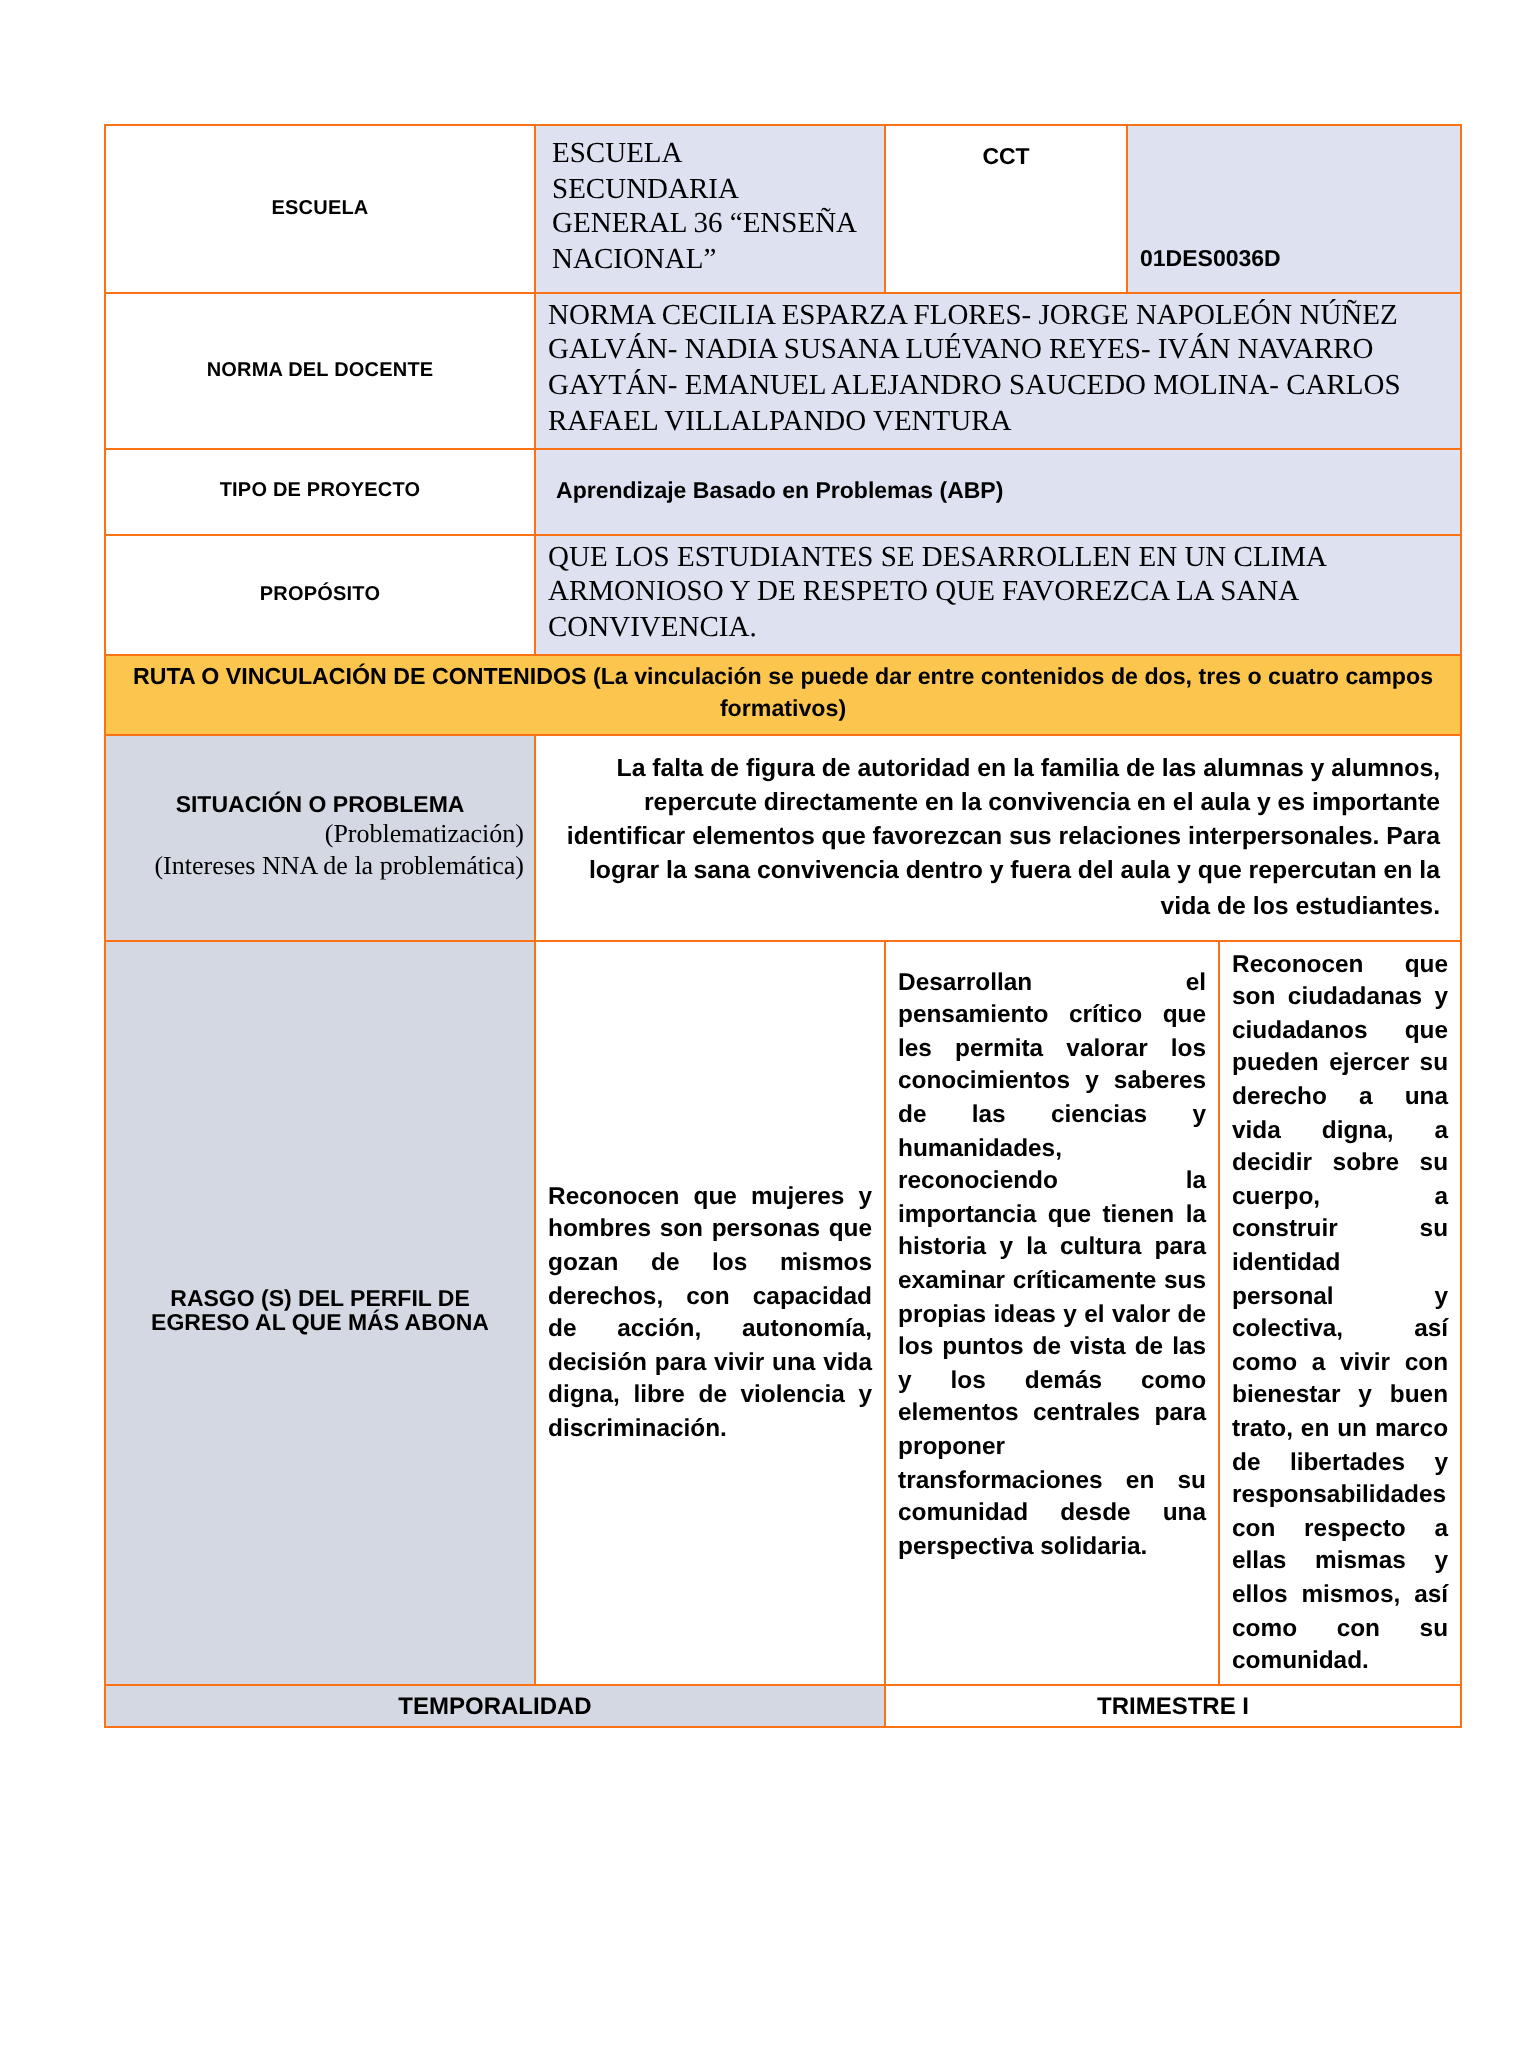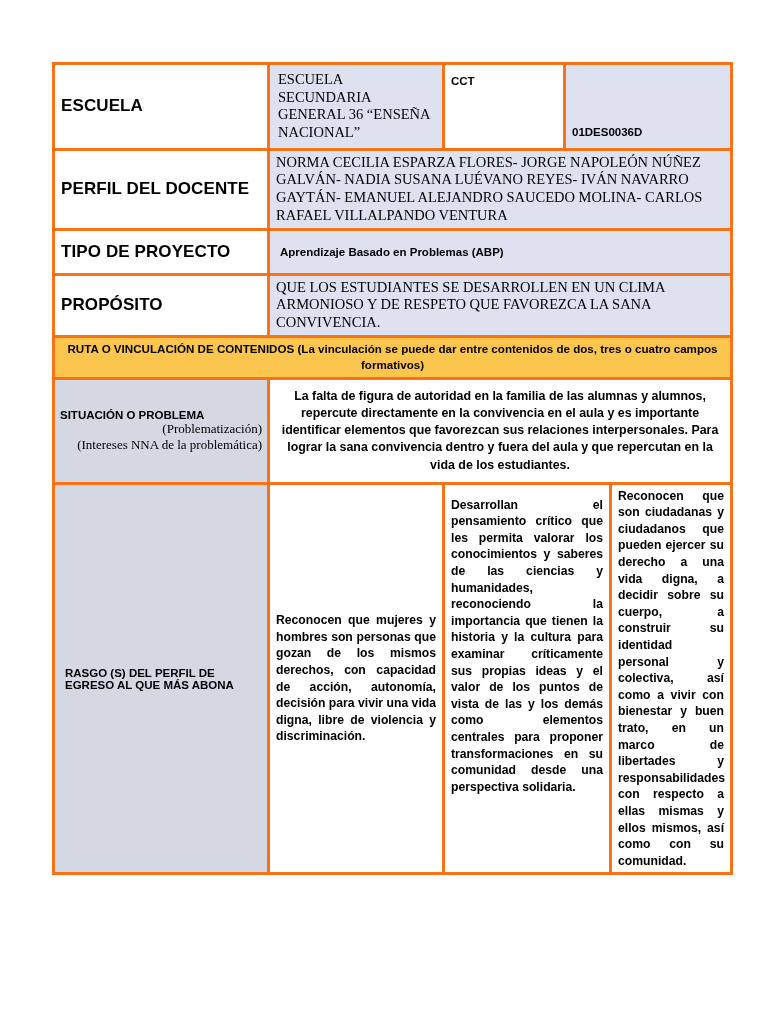--- a/index.html
+++ b/index.html
@@ -25,61 +25,62 @@
   table.plan {
     position: absolute;
     left: 52px;
     top: 62px;
     width: 678px;
     border-collapse: collapse;
     table-layout: fixed;
   }
 
   table.plan td {
-    border: 3px solid #f97316;
+    border: 1px solid #f97316;
     vertical-align: middle;
     padding: 3px 6px;
     background: #ffffff;
   }
 
   
   .fill-blue   { background: #dde1f0 !important; }
   .fill-grey   { background: #d4d8e3 !important; }
-  .fill-white  { background: #ffffff !important; }
+  .fill-white  { background: #ffffff !important; text-align: center; }
   .fill-amber  { background: #fcc54e !important; }
 
   
   .lbl {
     font-weight: bold;
-    font-size: 17px;
+    font-size: 10px;
     letter-spacing: 0.1px;
   }
   .lbl-c {
     font-weight: bold;
     font-size: 11.5px;
+    text-align: center;
   }
   .serif {
     font-family: "Liberation Serif", serif;
     font-size: 14.5px;
     line-height: 1.22;
   }
   .sans-b {
     font-weight: bold;
     font-size: 11.5px;
   }
   .body-just {
     font-size: 12.2px;
     line-height: 1.36;
     text-align: justify;
     font-weight: 600;
   }
   .body-center {
     font-size: 12.4px;
     line-height: 1.38;
-    text-align: center;
+    text-align: right;
     font-weight: 600;
   }
   .banner {
     font-weight: bold;
     font-size: 11.6px;
     text-align: center;
     line-height: 1.45;
     padding: 5px 8px;
   }
   .sit-sub {
@@ -119,21 +120,21 @@
 
       <tr>
         <td class="lbl fill-white" colspan="2">ESCUELA</td>
         <td class="serif fill-blue" style="padding:6px 8px">ESCUELA SECUNDARIA GENERAL 36 “ENSEÑA NACIONAL”</td>
         <td class="sans-b fill-white" style="vertical-align:top;padding-top:10px">CCT</td>
         <td class="sans-b fill-blue" colspan="2" style="vertical-align:bottom;padding-bottom:10px">01DES0036D</td>
       </tr>
 
 
       <tr>
-        <td class="lbl fill-white" colspan="2">PERFIL DEL DOCENTE</td>
+        <td class="lbl fill-white" colspan="2">NORMA DEL DOCENTE</td>
         <td class="serif fill-blue cell-pad-lg" colspan="4" style="vertical-align:top">NORMA CECILIA ESPARZA FLORES- JORGE NAPOLEÓN NÚÑEZ GALVÁN- NADIA SUSANA LUÉVANO REYES- IVÁN NAVARRO GAYTÁN- EMANUEL ALEJANDRO SAUCEDO MOLINA- CARLOS RAFAEL VILLALPANDO VENTURA</td>
       </tr>
 
 
       <tr>
         <td class="lbl fill-white" colspan="2">TIPO DE PROYECTO</td>
         <td class="sans-b fill-blue" colspan="4" style="height:30px;padding:6px 10px">Aprendizaje Basado en Problemas (ABP)</td>
       </tr>
 
       <tr>
@@ -154,17 +155,21 @@
         <td class="body-center fill-white" colspan="4" style="padding:8px 10px;vertical-align:top">La falta de figura de autoridad en la familia de las alumnas y alumnos, repercute directamente en la convivencia en el aula y es importante identificar elementos que favorezcan sus relaciones interpersonales. Para lograr la sana convivencia dentro y fuera del aula y que repercutan en la vida de los estudiantes.</td>
       </tr>
 
       <tr>
         <td class="lbl-c fill-grey" colspan="2" style="padding:6px 10px;height:320px">RASGO (S) DEL PERFIL DE EGRESO AL QUE MÁS ABONA</td>
         <td class="body-just fill-white rasgo-col"> Reconocen que mujeres y hombres son personas que gozan de los mismos derechos, con capacidad de acción, autonomía, decisión para vivir una vida digna, libre de violencia y discriminación.</td>
         <td class="body-just fill-white rasgo-col" colspan="2" style="vertical-align:top;padding-top:12px">Desarrollan el pensamiento crítico que les permita valorar los conocimientos y saberes de las ciencias y humanidades, reconociendo la importancia que tienen la historia y la cultura para examinar críticamente sus propias ideas y el valor de los puntos de vista de las y los demás como elementos centrales para proponer transformaciones en su comunidad desde una perspectiva solidaria.</td>
         <td class="body-just fill-white rasgo-col">Reconocen que son ciudadanas y ciudadanos que pueden ejercer su derecho a una vida digna, a decidir sobre su cuerpo, a construir su identidad personal y colectiva, así como a vivir con bienestar y buen trato, en un marco de libertades y responsabilidades con respecto a ellas mismas y ellos mismos, así como con su comunidad.</td>
       </tr>
 
+      <tr>
+        <td class="temporal fill-grey" colspan="3">TEMPORALIDAD</td>
+        <td class="temporal fill-white" colspan="3">TRIMESTRE I</td>
+      </tr>
 
     </tbody>
   </table>
 
 </div>
 
 </body></html>

